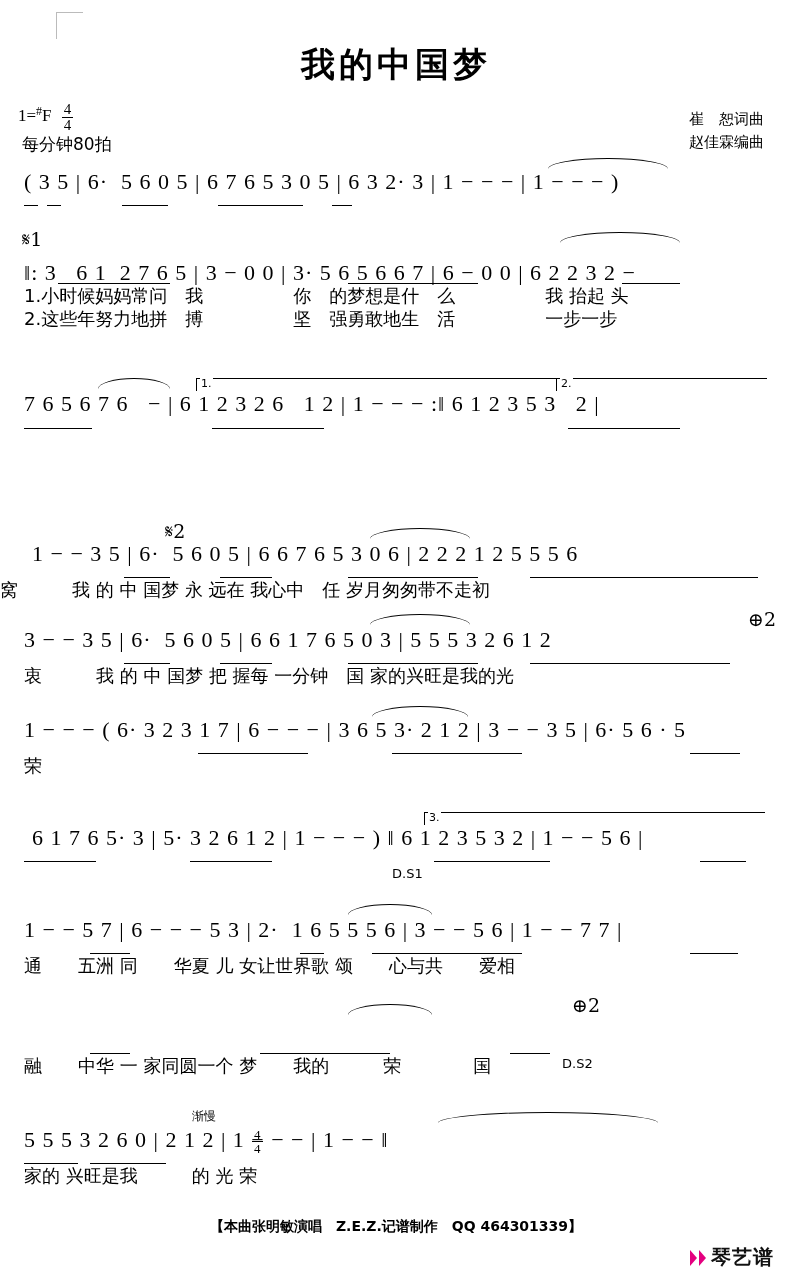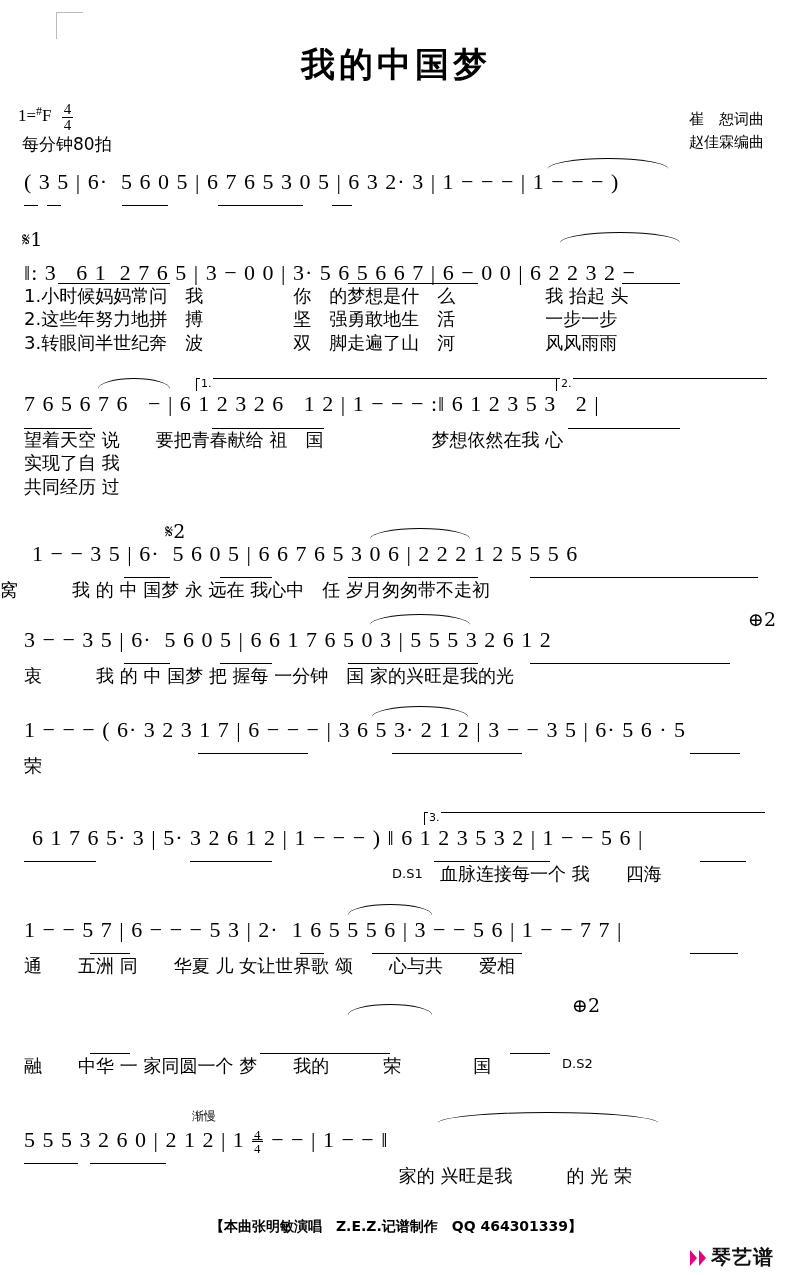--- a/index.html
+++ b/index.html
@@ -203,41 +203,35 @@
   <div class="staff" style="top:261px;">
     <div class="notes" style="margin-left:24px;">‖: 3   6 1  2 7 6 5 | 3 − 0 0 | 3· 5 6 5 6 6 7 | 6 − 0 0 | 6 2 2 3 2 −</div>
   </div>
   <div class="slur" style="left:560px; top:232px; width:120px;"></div>
   <div class="hline" style="left:58px; top:283px; width:112px;"></div>
   <div class="hline" style="left:348px; top:283px; width:130px;"></div>
   <div class="hline" style="left:622px; top:283px; width:58px;"></div>
   <div class="staff" style="top:284px;">
     <div class="lyrics" style="margin-left:24px;">1.小时候妈妈常问　我　　　　　你　的梦想是什　么　　　　　我 抬起 头</div>
     <div class="lyrics" style="margin-left:24px;">2.这些年努力地拼　搏　　　　　坚　强勇敢地生　活　　　　　一步一步</div>
-    <div class="lyrics" style="margin-left:24px;">3.转眼间半世纪奔　波　　　　　双　脚走遍了山　河　　　　　风风雨雨</div>
   </div>
 
   <div class="volta" style="left:196px; top:378px; width:360px;">
       <span>1.</span>
     </div>
   <div class="volta" style="left:556px; top:378px; width:210px;">
       <span>2.</span>
     </div>
   <div class="staff" style="top:392px;">
     <div class="notes" style="margin-left:24px;">7 6 5 6 7 6   − | 6 1 2 3 2 6   1 2 | 1 − − − :‖ 6 1 2 3 5 3   2 |</div>
   </div>
   <div class="slur" style="left:98px; top:378px; width:72px;"></div>
   <div class="hline" style="left:24px; top:428px; width:68px;"></div>
   <div class="hline" style="left:212px; top:428px; width:112px;"></div>
   <div class="hline" style="left:568px; top:428px; width:112px;"></div>
-  <div class="staff" style="top:428px;">
-    <div class="lyrics" style="margin-left:24px;">望着天空 说　　要把青春献给 祖　国　　　　　　梦想依然在我 心</div>
-    <div class="lyrics" style="margin-left:24px;">实现了自 我</div>
-    <div class="lyrics" style="margin-left:24px;">共同经历 过</div>
-  </div>
 
   <div class="segno" style="left:165px; top:520px;">𝄋2</div>
   <div class="staff" style="top:542px;">
     <div class="notes" style="margin-left:32px;">1 − − 3 5 | 6·  5 6 0 5 | 6 6 7 6 5 3 0 6 | 2 2 2 1 2 5 5 5 6</div>
   </div>
   <div class="slur" style="left:370px; top:528px; width:100px;"></div>
   <div class="hline" style="left:124px; top:577px; width:46px;"></div>
   <div class="hline" style="left:220px; top:577px; width:52px;"></div>
   <div class="hline" style="left:348px; top:577px; width:130px;"></div>
   <div class="hline" style="left:530px; top:577px; width:228px;"></div>
@@ -273,23 +267,20 @@
       <span>3.</span>
     </div>
   <div class="staff" style="top:826px;">
     <div class="notes" style="margin-left:32px;">6 1 7 6 5· 3 | 5· 3 2 6 1 2 | 1 − − − ) ‖ 6 1 2 3 5 3 2 | 1 − − 5 6 |</div>
   </div>
   <div class="hline" style="left:24px; top:861px; width:72px;"></div>
   <div class="hline" style="left:190px; top:861px; width:82px;"></div>
   <div class="hline" style="left:434px; top:861px; width:116px;"></div>
   <div class="hline" style="left:700px; top:861px; width:46px;"></div>
   <div class="dsmark" style="left:392px; top:866px;">D.S1</div>
-  <div class="staff" style="top:862px;">
-    <div class="lyrics" style="margin-left:440px;">血脉连接每一个 我　　四海</div>
-  </div>
 
   <div class="staff" style="top:918px;">
     <div class="notes" style="margin-left:24px;">1 − − 5 7 | 6 − − − 5 3 | 2·  1 6 5 5 5 6 | 3 − − 5 6 | 1 − − 7 7 |</div>
   </div>
   <div class="slur" style="left:348px; top:904px; width:84px;"></div>
   <div class="hline" style="left:90px; top:953px; width:40px;"></div>
   <div class="hline" style="left:300px; top:953px; width:24px;"></div>
   <div class="hline" style="left:372px; top:953px; width:150px;"></div>
   <div class="hline" style="left:690px; top:953px; width:48px;"></div>
   <div class="staff" style="top:954px;">
@@ -311,21 +302,21 @@
     <div class="notes" style="margin-left:24px;">5 5 5 3 2 6 0 | 2 1 2 | 1 − − − | 1 − − ‖</div>
   </div>
   <div class="slur" style="left:438px; top:1112px; width:220px;"></div>
   <div class="hline" style="left:24px; top:1163px; width:54px;"></div>
   <div class="hline" style="left:90px; top:1163px; width:76px;"></div>
   <div class="frac" style="position:absolute; left:246px; top:1128px; font-size:13px;">
     <span class="num">4</span>
     <span class="den">4</span>
   </div>
   <div class="staff" style="top:1164px;">
-    <div class="lyrics" style="margin-left:24px;text-align:right;">家的 兴旺是我　　　的 光 荣</div>
+    <div class="lyrics" style="margin-left:24px;">家的 兴旺是我　　　的 光 荣</div>
   </div>
 
   <div class="footer">【本曲张明敏演唱　Z.E.Z.记谱制作　QQ 464301339】</div>
 
   <div class="logo">
     <span class="logo-mark">
       <svg width="22" height="22" viewBox="0 0 22 22">
         <path d="M4 3 L11 11 L4 19 Z" fill="#e4007f"></path>
         <path d="M13 3 L20 11 L13 19 Z" fill="#e4007f"></path>
       </svg>

